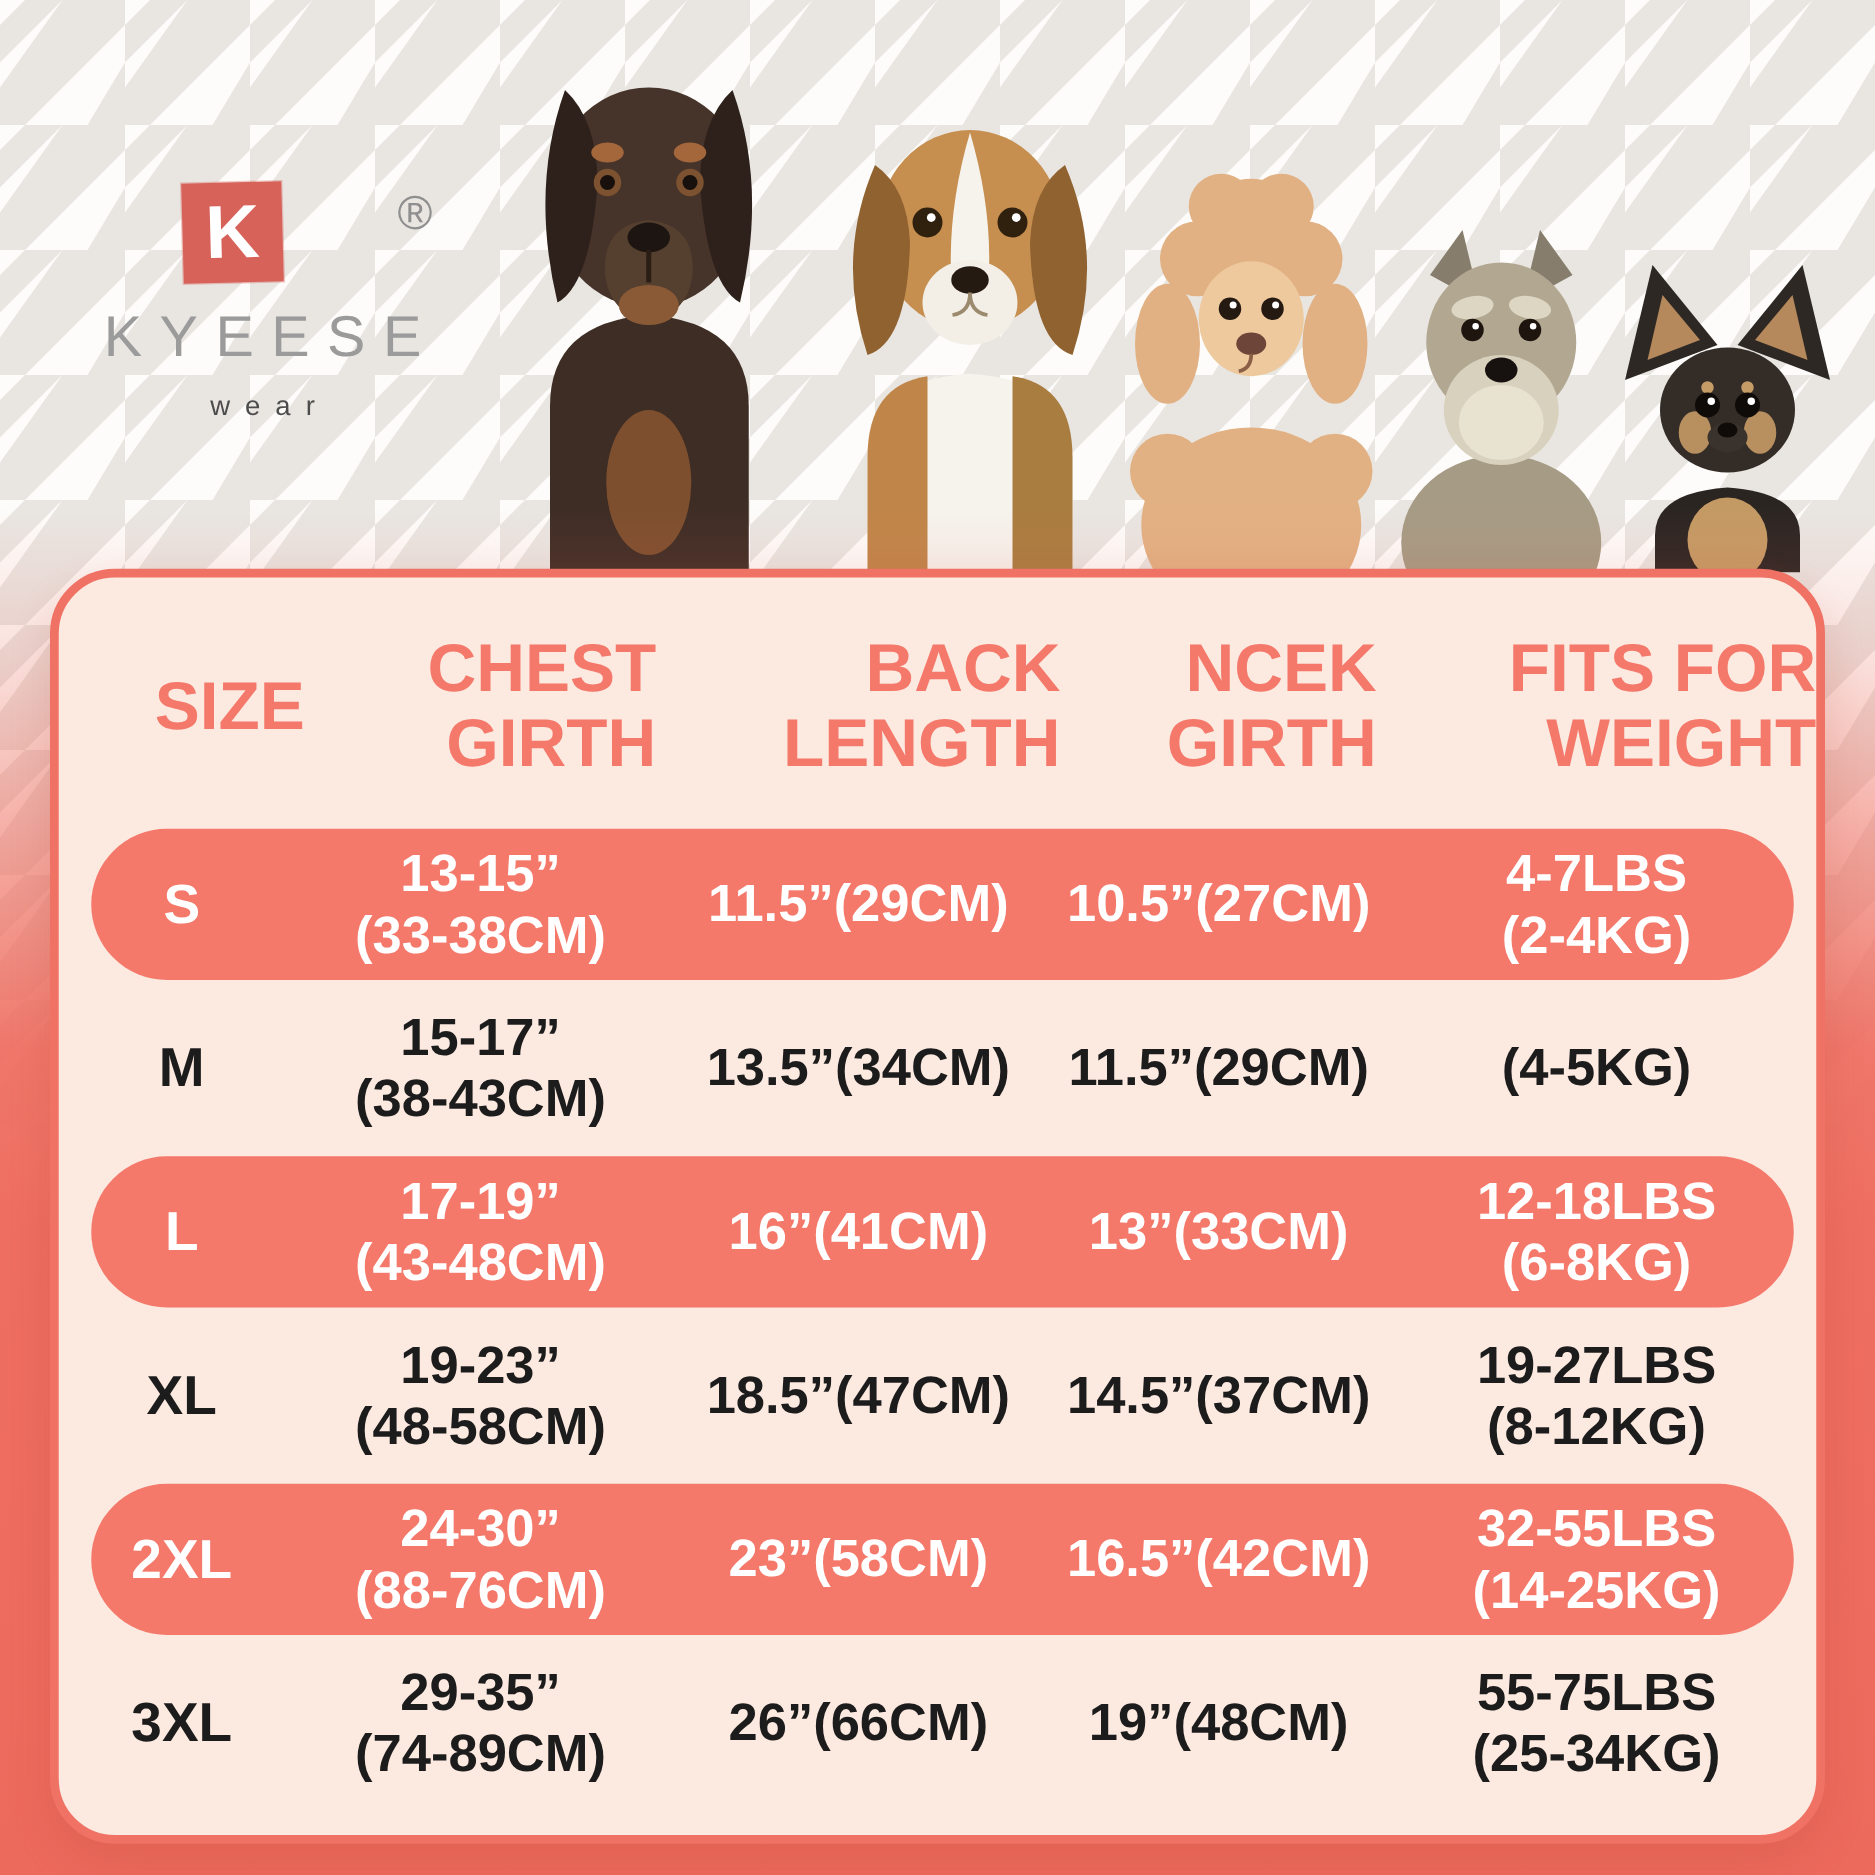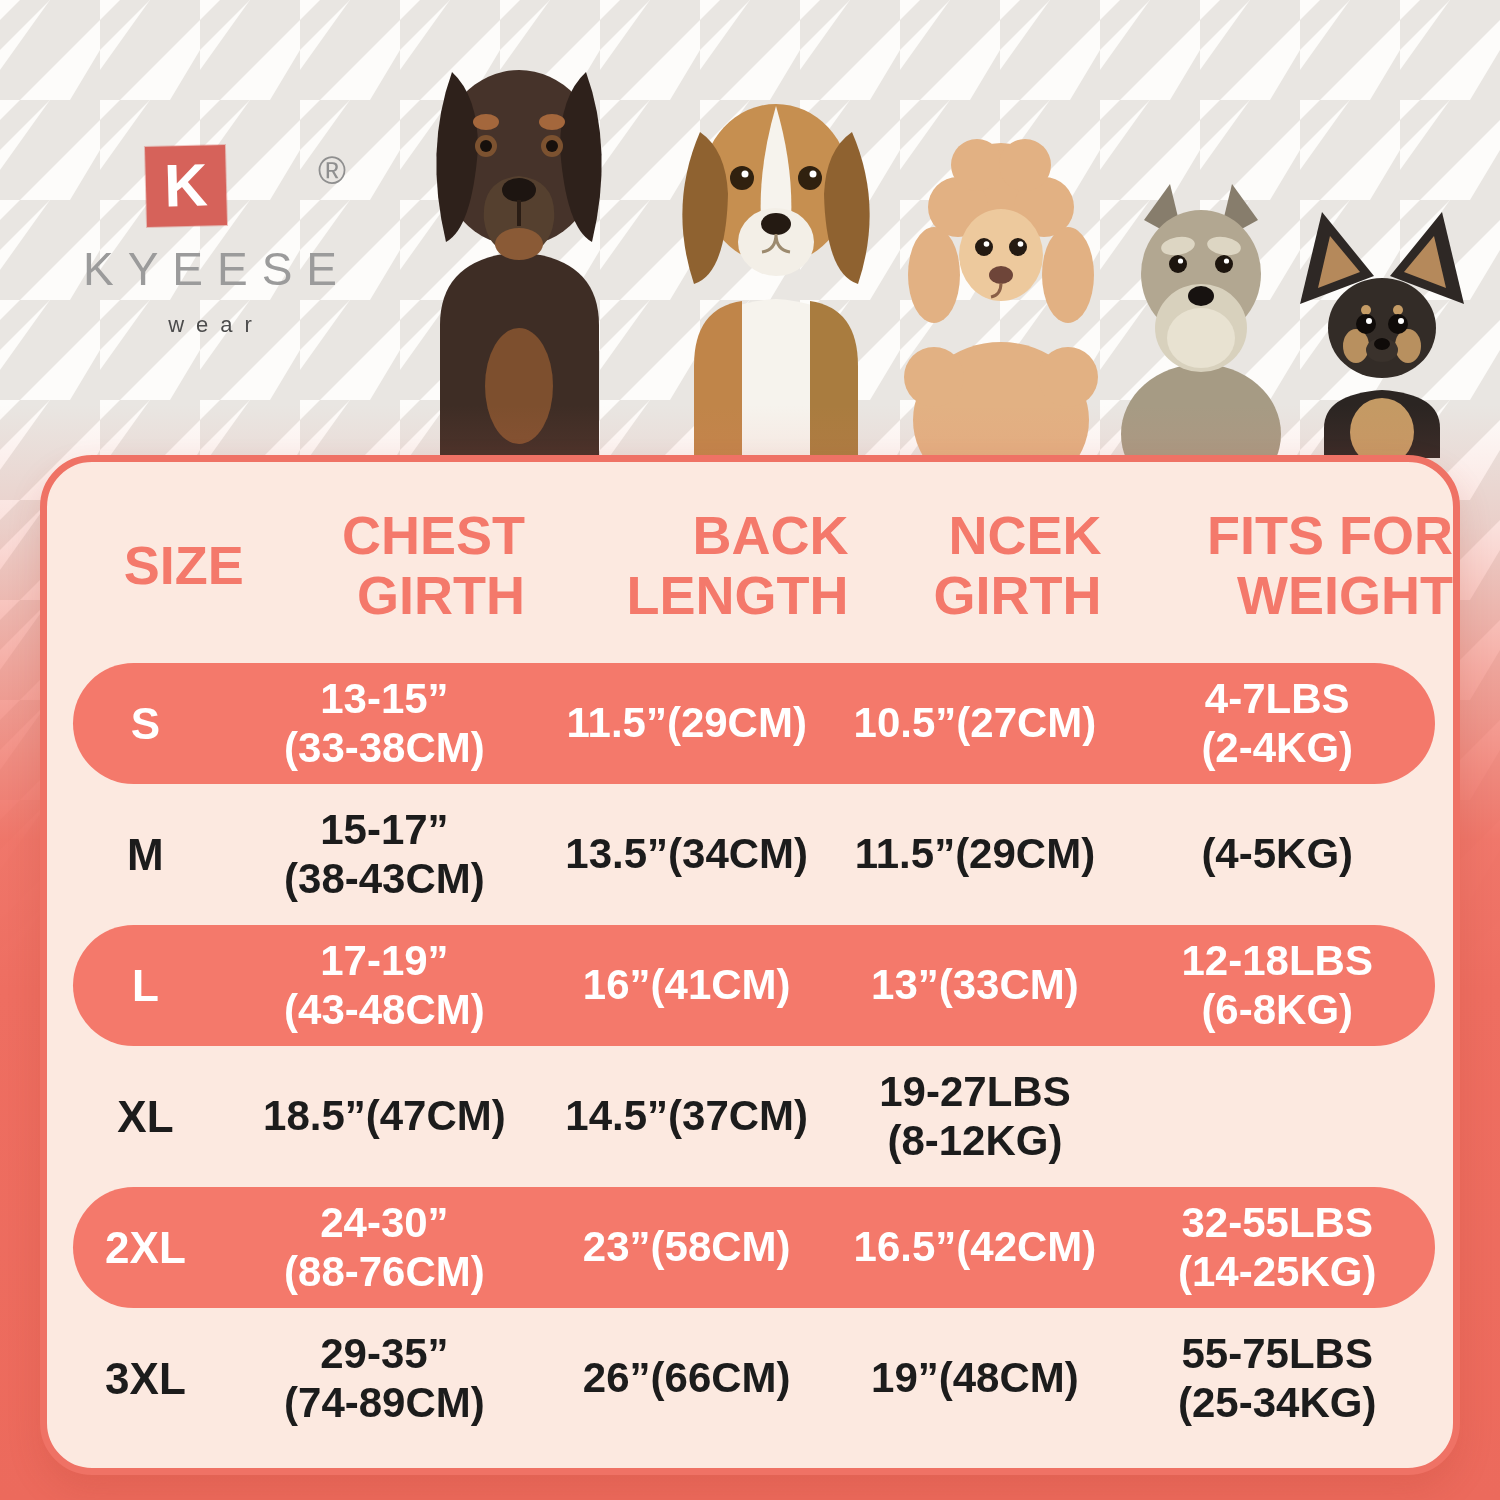--- a/index.html
+++ b/index.html
@@ -271,20 +271,24 @@
           <span></span>
         </div>
       <div class="cell">
           <span>12-18LBS</span>
           <span>(6-8KG)</span>
         </div>
     </div>
     <div class="row">
       <div class="cell size">XL</div>
       <div class="cell">
+          <span>19-23”</span>
+          <span>(48-58CM)</span>
+        </div>
+      <div class="cell">
           <span>18.5”(47CM)</span>
           <span></span>
         </div>
       <div class="cell">
           <span>14.5”(37CM)</span>
           <span></span>
         </div>
       <div class="cell">
           <span>19-27LBS</span>
           <span>(8-12KG)</span>

